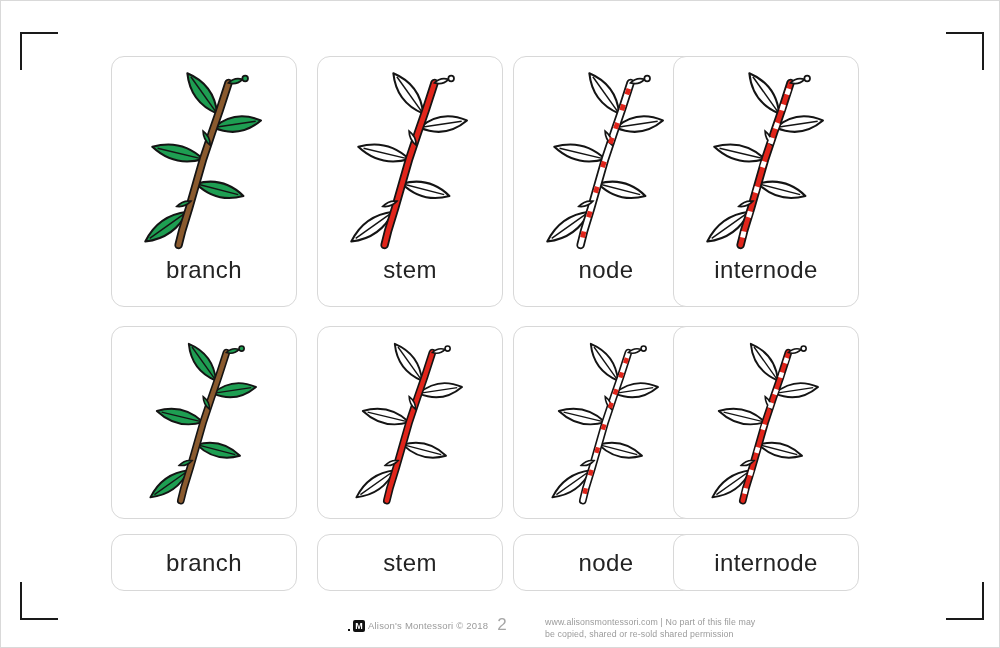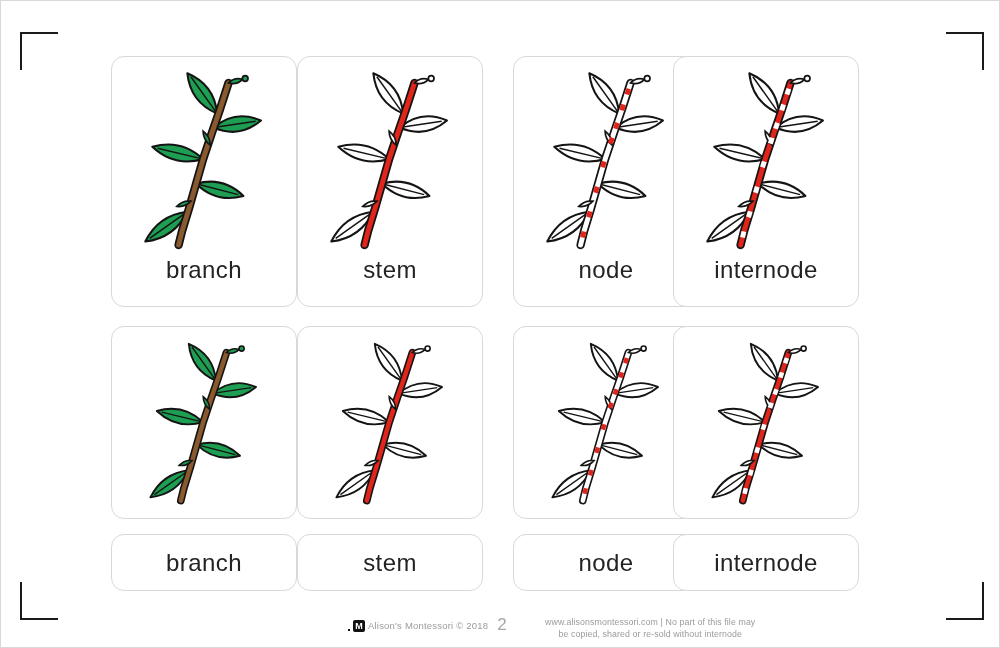--- a/index.html
+++ b/index.html
@@ -16,21 +16,21 @@
   .crop.br{left:945px;top:581px;border-right-width:2px;border-bottom-width:2px;}
   
   .card{
     position:absolute;width:186px;background:#fff;box-sizing:border-box;
     border:1.5px solid var(--c-border,#d8d8d8);border-radius:13px;
     display:flex;flex-direction:column;align-items:center;justify-content:center;
   }
   .row1 .card{top:55px;height:251px;justify-content:flex-start;}
   .row2 .card{top:325px;height:193px;}
   .row3 .card{top:533px;height:57px;}
-  .col0{left:110px}.col1{left:296px}.col2{left:512px}.col3{left:672px}
+  .col0{left:110px}.col1{left:316px}.col2{left:512px}.col3{left:672px}
   .card-label{
     font-size:24px;color:#232323;letter-spacing:.4px;line-height:1;
     text-align:center;
   }
   .row1 .card-label{margin-top:6px;}
   .twig{display:block;}
   .row1 .twig{width:134px;height:184px;margin-top:11px;}
   .row2 .twig{width:122px;height:168px;}
   
   .twig--branch{--leaf:var(--c-green);--stem:var(--c-brown);--bud:var(--c-green);--mark:none;}
@@ -47,21 +47,21 @@
     width:12px;height:12px;background:#111;border-radius:2px;color:#fff;
     font-size:9px;font-weight:bold;line-height:12px;text-align:center;
   }
   .brand-text{font-size:9.5px;color:var(--c-gray,#9b9b9b);letter-spacing:.2px;}
   .page-number{
     position:absolute;left:489px;top:614px;width:24px;text-align:center;
     font-size:17px;color:#a6a6a6;
   }
   .footer-right{
     position:absolute;left:544px;top:615px;
-    font-size:8.8px;line-height:1.4;color:var(--c-gray,#9b9b9b);letter-spacing:.1px;text-align:center;
+    font-size:8.8px;line-height:1.4;color:var(--c-gray,#9b9b9b);letter-spacing:.1px;
   }
 </style>
 </head>
 <body>
 
 <svg width="0" height="0" style="position:absolute" aria-hidden="true">
   <defs>
     <symbol id="twig" viewBox="0 0 150 210">
       <g style="fill:var(--leaf);stroke:#141414;stroke-width:2.4;stroke-linejoin:round">
         <path d="M90,52 Q86.7,18.9 56,6 Q59.3,39.1 90,52 Z"></path>
@@ -170,14 +170,14 @@
 </div>
 
 <div class="footer-left">
   <div class="logo-dot"></div>
   <div class="logo-box">M</div>
   <div class="brand-text">Alison's Montessori © 2018</div>
 </div>
 <div class="page-number">2</div>
 <div class="footer-right">
   <div>www.alisonsmontessori.com | No part of this file may</div>
-  <div>be copied, shared or re-sold without internode</div>
+  <div>be copied, shared or re-sold shared permission</div>
 </div>
 
 </body></html>

